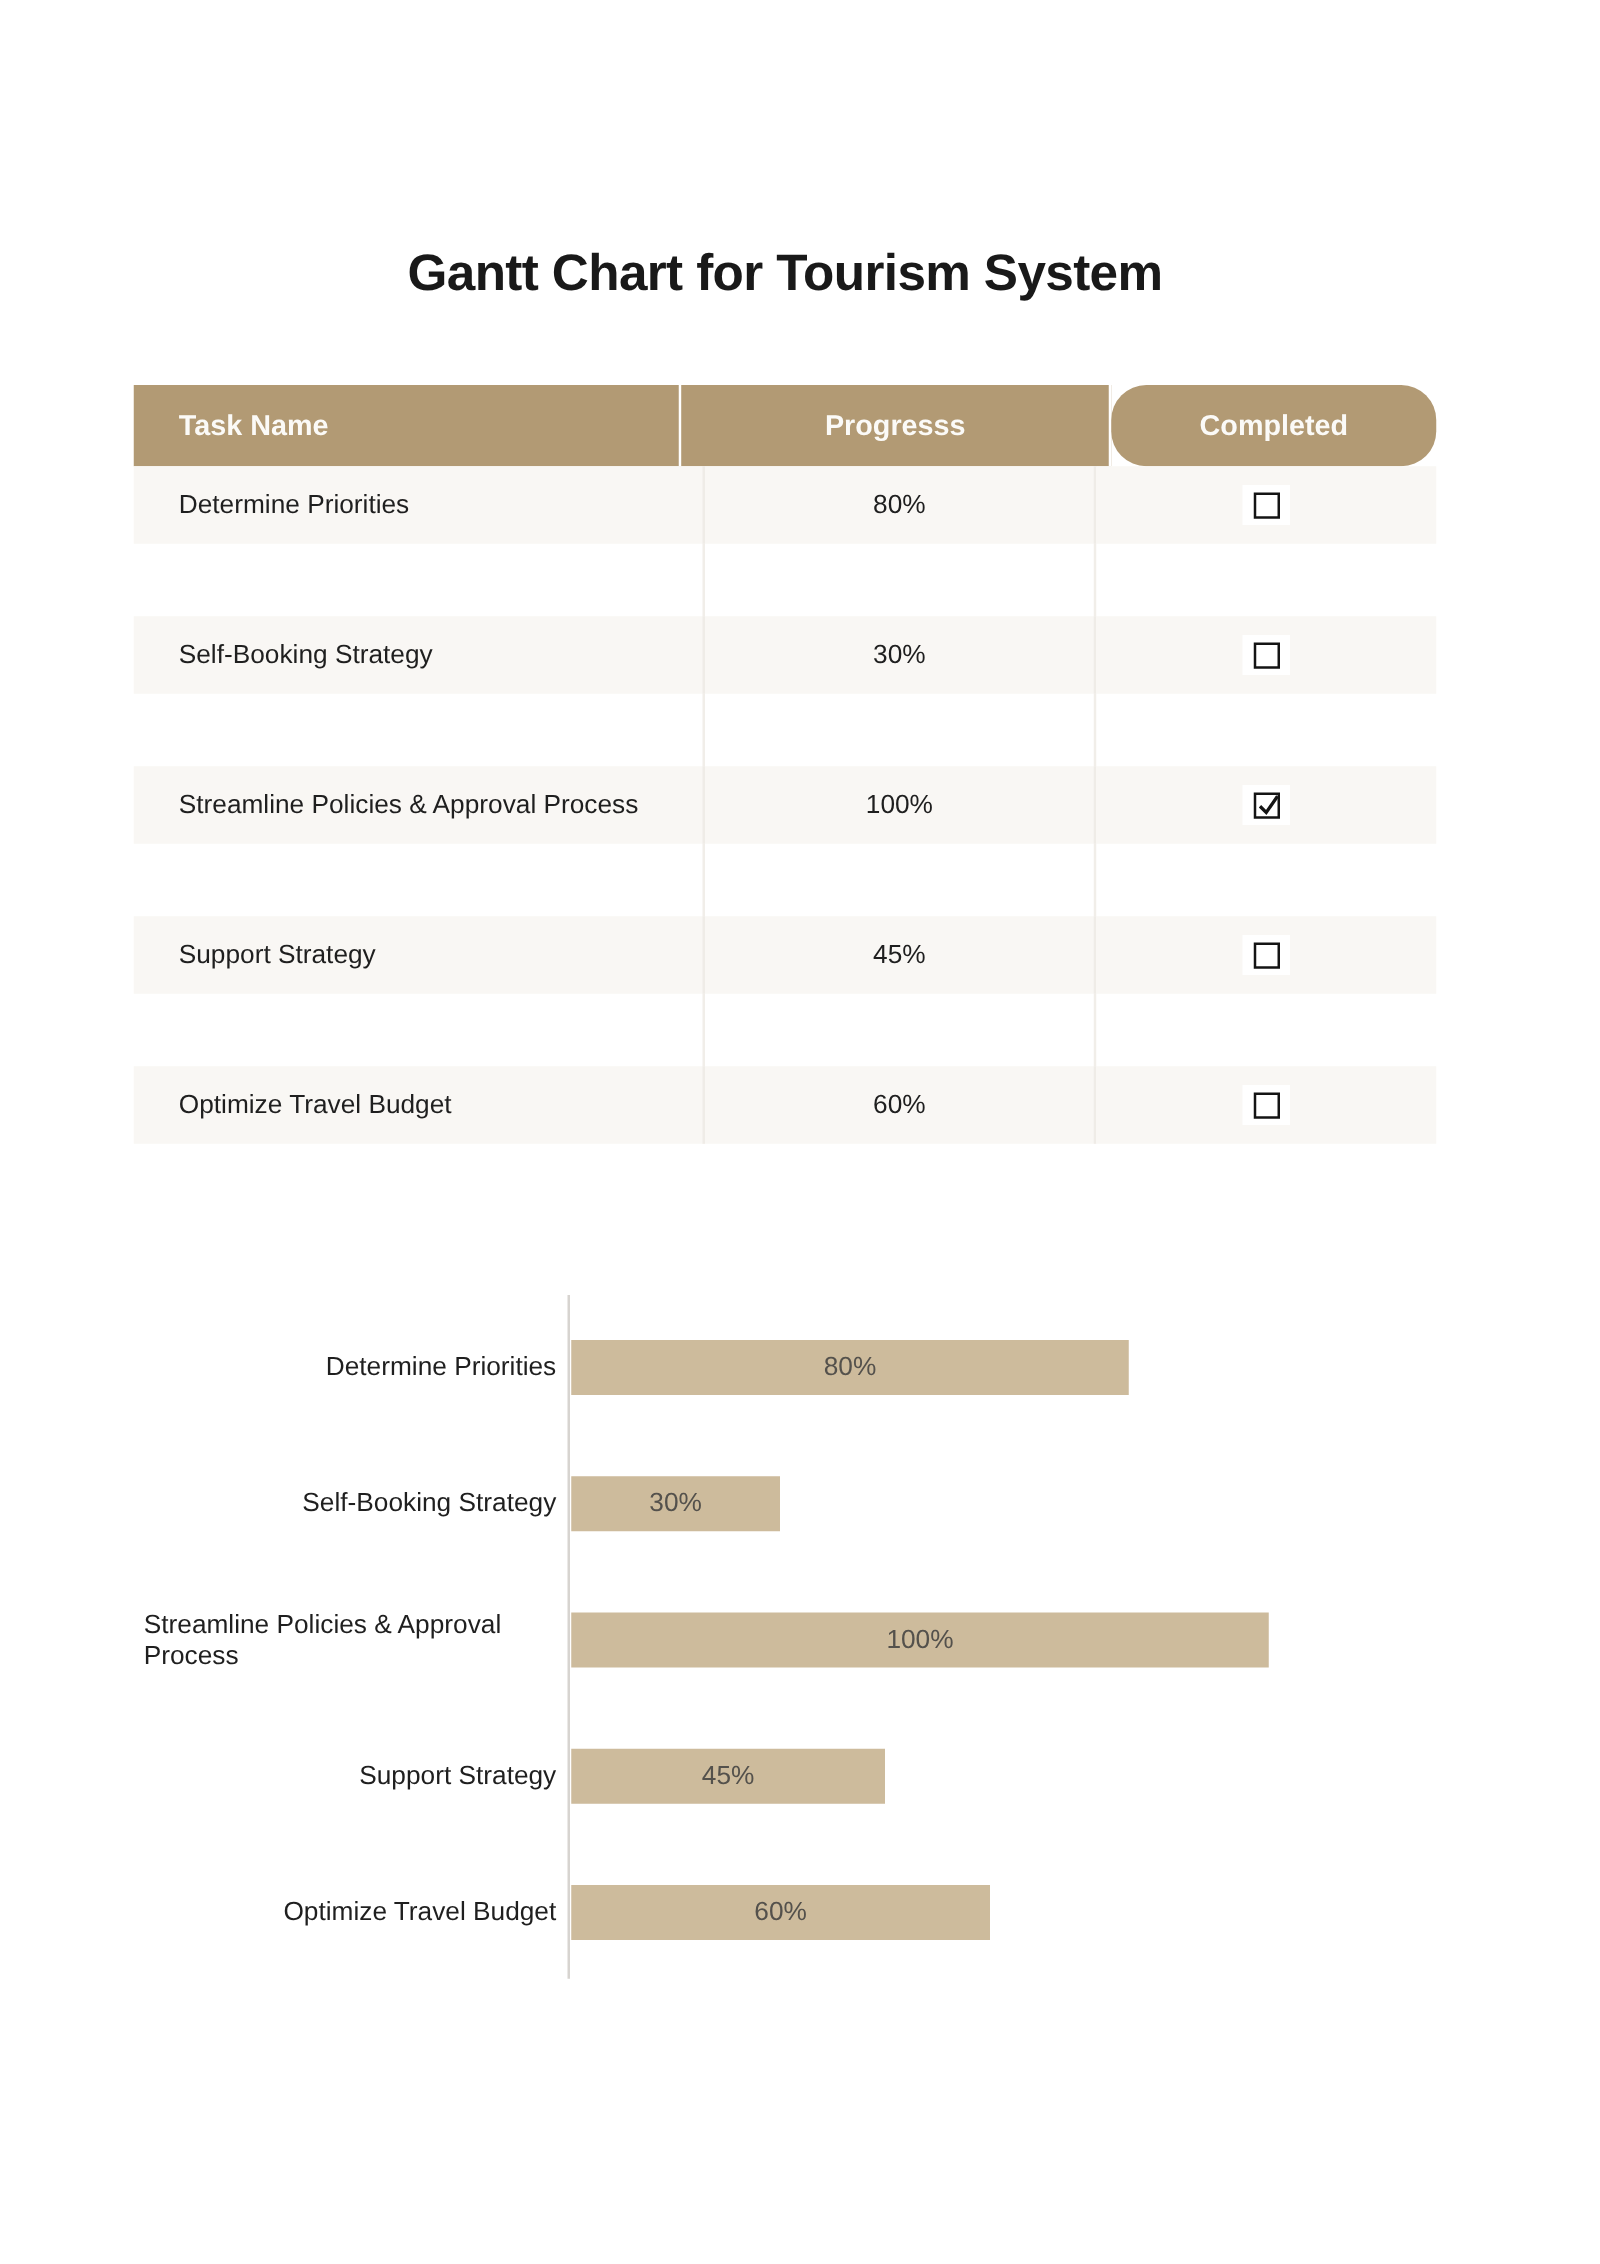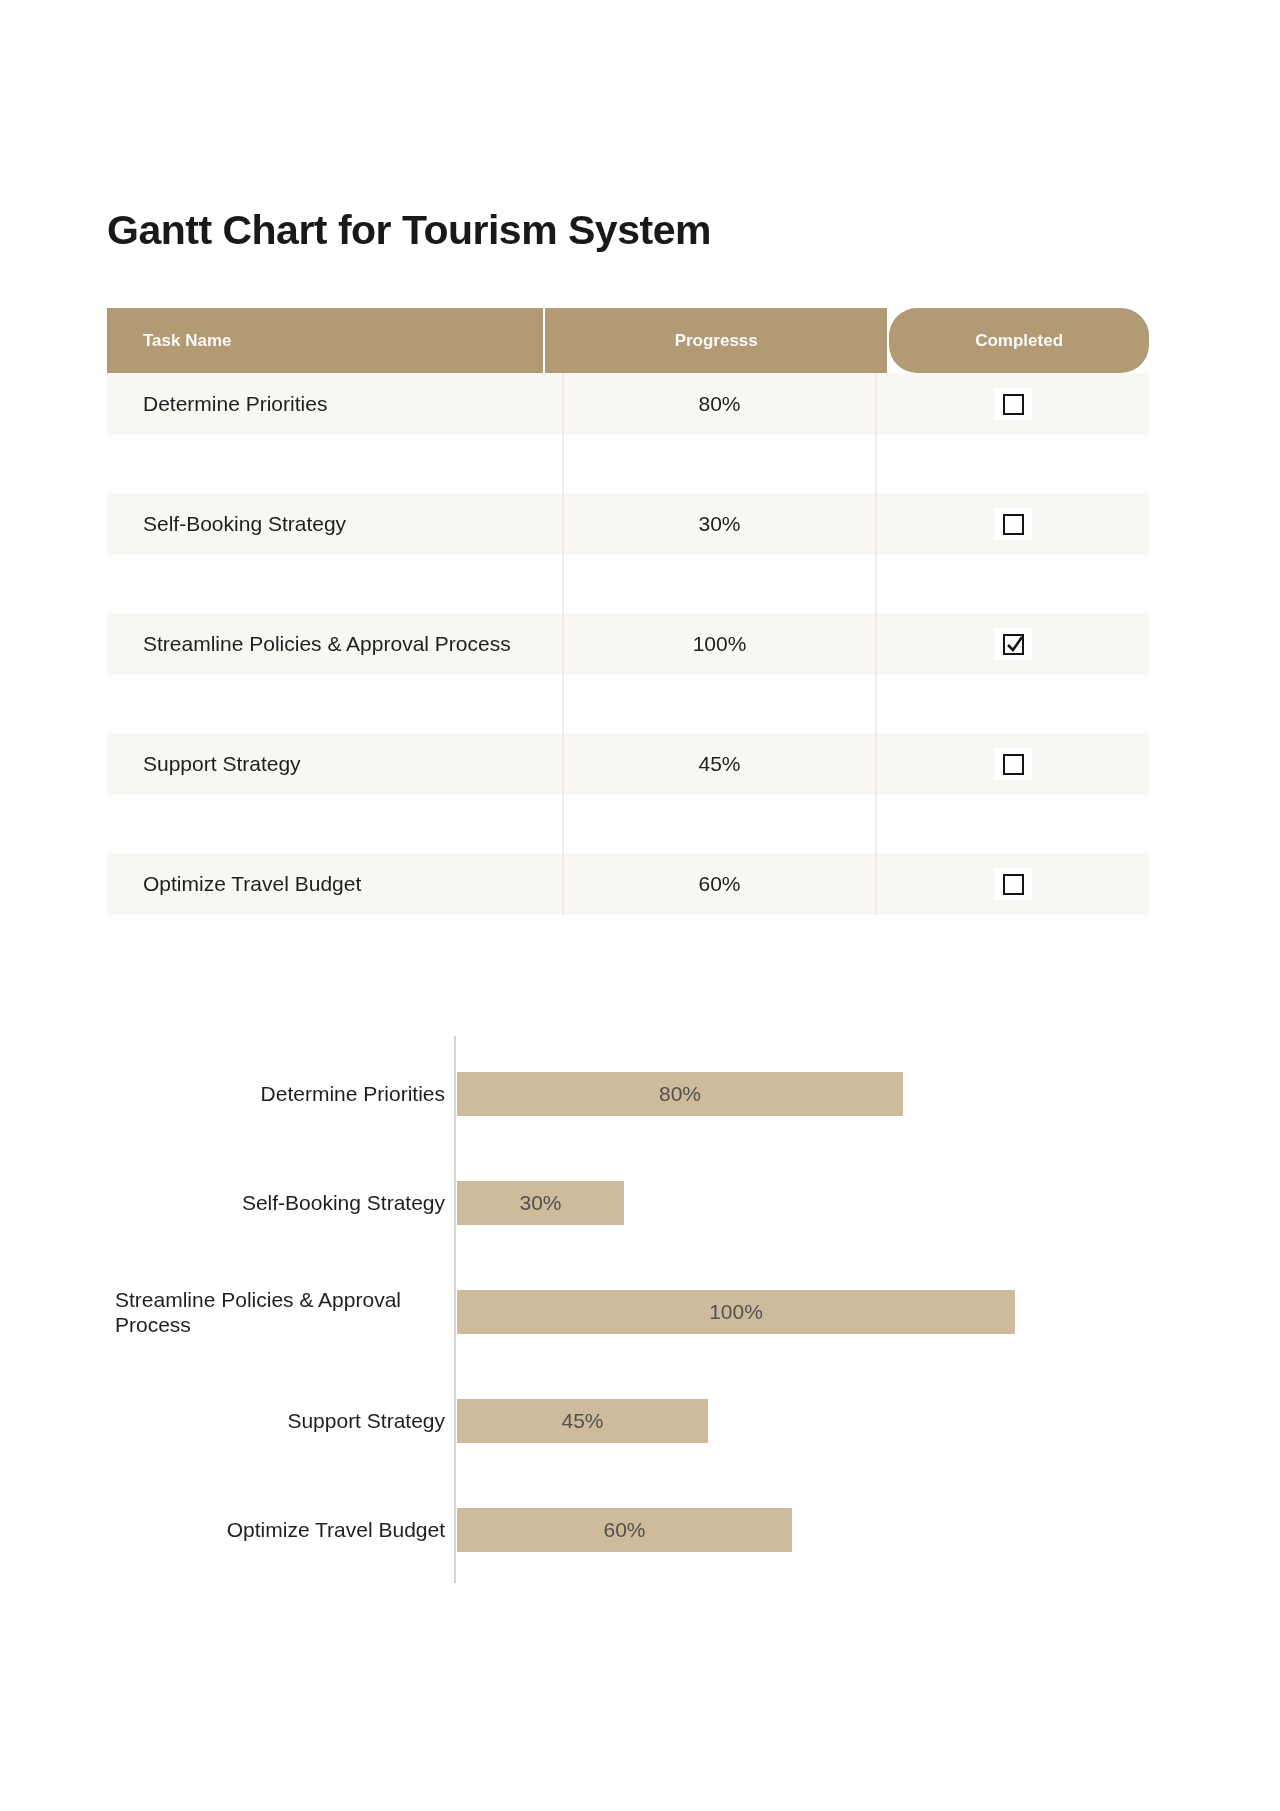--- a/index.html
+++ b/index.html
@@ -8,36 +8,36 @@
     width:1280px;height:1811px;
     background:#ffffff;
     font-family:"Liberation Sans","DejaVu Sans",sans-serif;
     color:#1f1f1f;
     overflow:hidden;
   }
   .content{position:absolute;left:107px;top:0;width:1042px;}
 
   
   .title{
-    position:absolute;left:0;top:180px;width:1042px;
-    text-align:left;
+    position:absolute;left:0;top:168px;width:1042px;
+    text-align:center;
     font-size:41px;font-weight:700;letter-spacing:-0.5px;
     color:#191919;
   }
 
   
   .table-wrap{position:absolute;left:0;top:308px;width:1042px;height:607px;}
   .vline{position:absolute;top:0;bottom:0;width:2px;background:#F1EEE9;z-index:0;}
   .vline.v1{left:455px;}
   .vline.v2{left:768px;}
 
   .thead{position:relative;z-index:1;display:flex;height:65px;}
   .th{
     box-sizing:border-box;background:#B29A74;color:#FBFAF7;
-    font-size:17px;font-weight:700;
+    font-size:23px;font-weight:700;
     display:flex;align-items:center;
   }
   .th.c1{width:457px;padding-left:36px;border-right:2px solid #ffffff;}
   .th.c2{width:360px;justify-content:center;border-right:2px solid #ffffff;}
   .th.c3{width:272px;justify-content:center;border-radius:28px;}
 
   .tbody{position:relative;z-index:1;}
   .trow{display:flex;height:62px;margin-bottom:58px;}
   .trow:last-child{margin-bottom:0;}
   .td{

